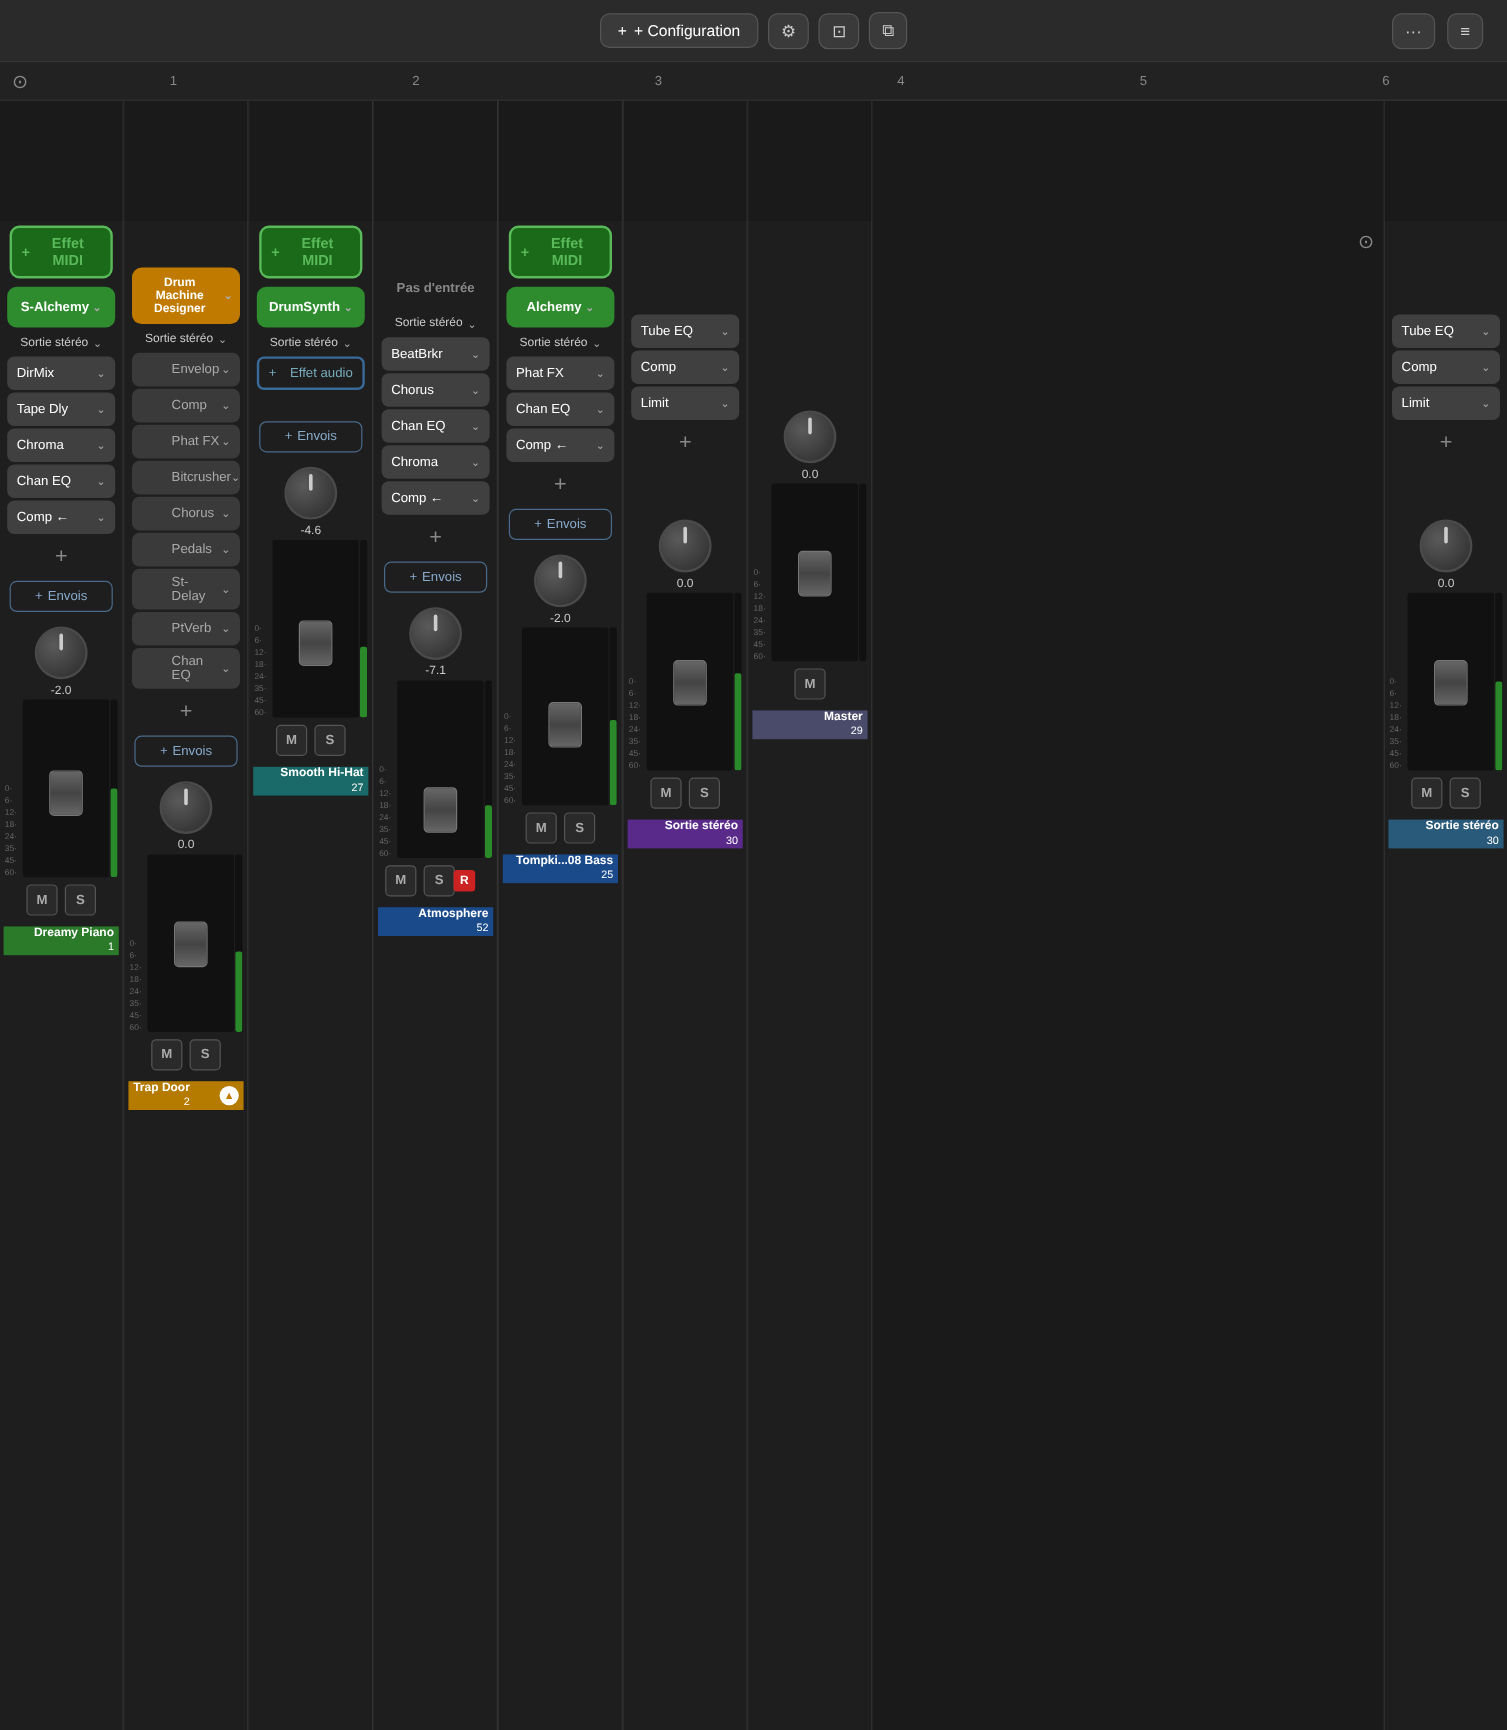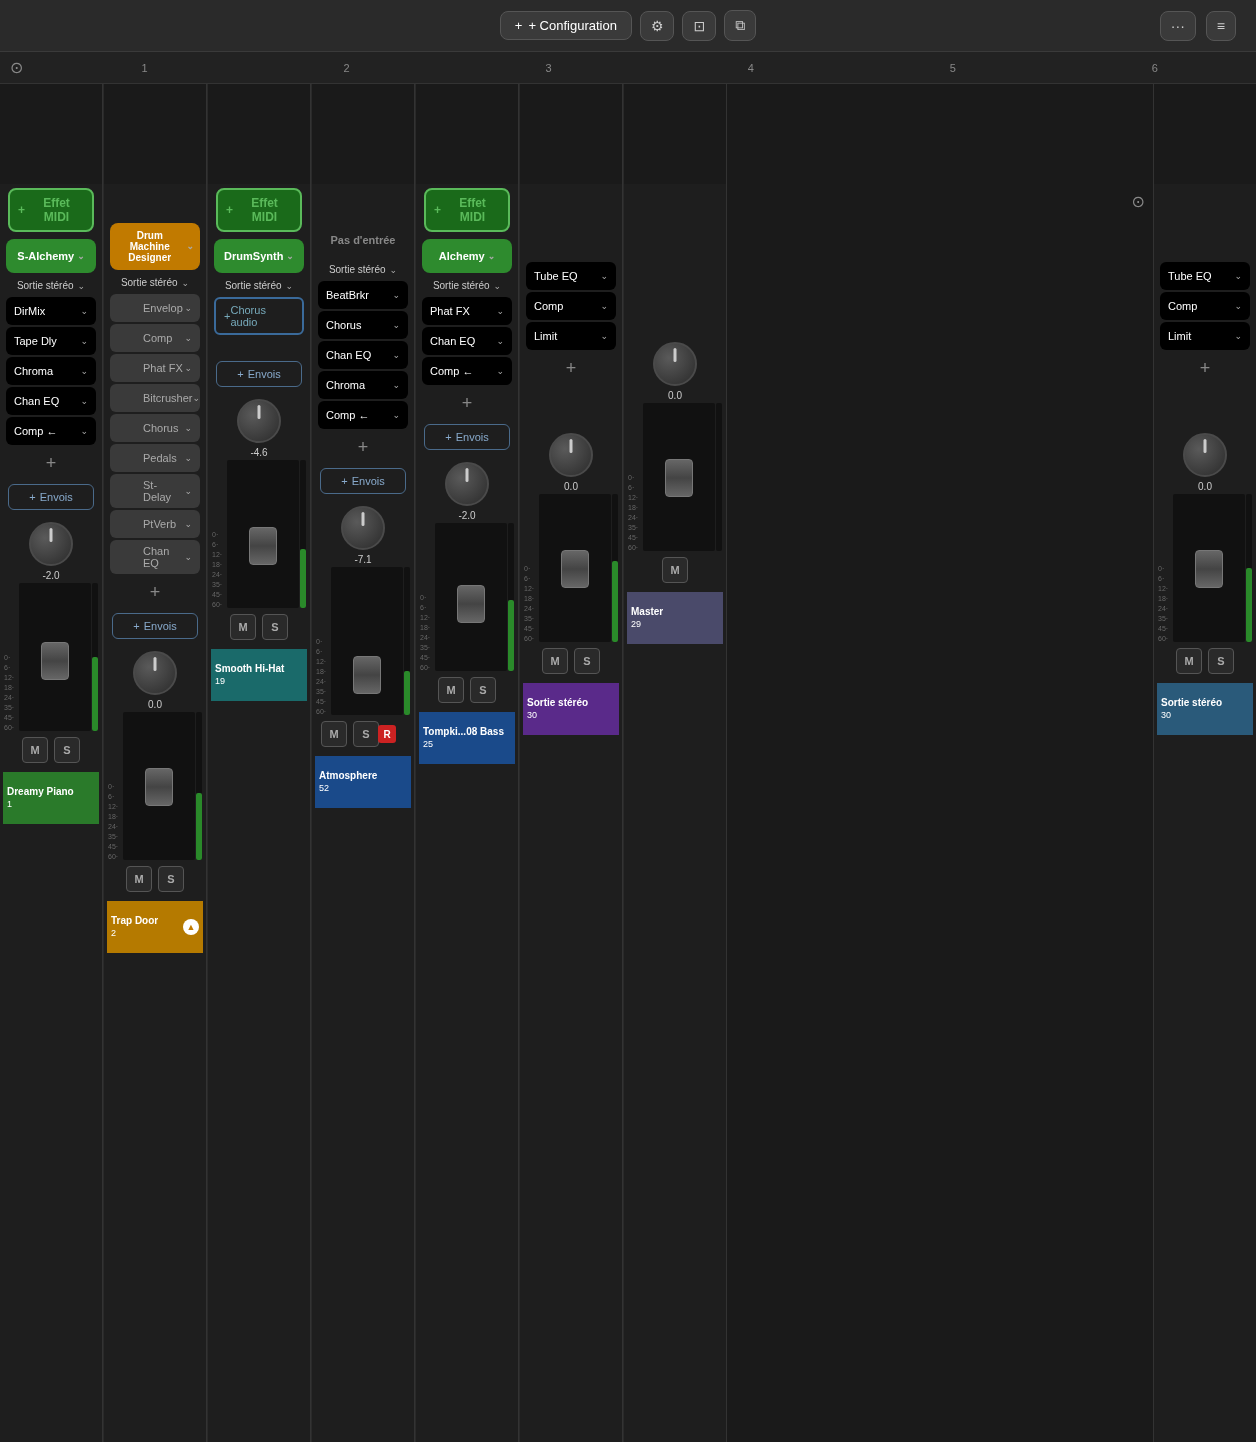--- a/index.html
+++ b/index.html
@@ -119,21 +119,21 @@
     }
 
     
     .output-select {
       display: flex; align-items: center; justify-content: center;
       color: #ccc; font-size: 10px; padding: 4px 6px;
       gap: 4px; cursor: pointer;
     }
     .effect-btn {
       display: flex; align-items: center; justify-content: space-between;
-      background: #000000; border-radius: 6px;
+      background: #404040; border-radius: 6px;
       color: #fff; font-size: 11px; font-weight: 500;
       padding: 5px 8px; margin: 2px 6px;
       cursor: pointer; min-height: 28px;
     }
     .effect-btn.audio {
       background: transparent; border: 2px solid #3a6a9a;
       color: #7ab; font-size: 11px;
     }
     .effect-btn.gray {
       background: #3a3a3a; color: #aaa; padding-left: 33px;
@@ -226,23 +226,23 @@
     }
     .ms-btn.m-btn { background: #2a2a2a; border: 1px solid #555; color: #aaa; }
     .ms-btn.s-btn { background: #2a2a2a; border: 1px solid #555; color: #aaa; }
 
     
     .channel-label {
       padding: 3px 3px 6px;
       text-align: center;
     }
     .channel-label-bar {
-      border-radius: 0; padding: 14px 4px;
+      border-radius: 0; padding: 0 4px;
       font-size: 10px; font-weight: 700;
-      color: #fff; text-align: left;
+      color: #fff; text-align: right;
       line-height: 1.2;
     }
     .channel-label-bar.green { background: #2a7a2a; }
     .channel-label-bar.orange { background: #b57a00; }
     .channel-label-bar.teal { background: #1a6a6a; }
     .channel-label-bar.blue { background: #1a4a8a; }
     .channel-label-bar.purple { background: #5a2a8a; }
     .channel-label-bar.gray { background: #4a4a6a; }
 
     
@@ -453,21 +453,21 @@
       <button class="instrument-btn green">
         DrumSynth <span class="chevron-icon">⌄</span>
       </button>
       <div class="output-select">
         <span>Sortie stéréo</span>
         <span class="chevron-icon">⌄</span>
       </div>
       <div class="effects-scroll">
         <div class="effect-btn audio">
           <span>+</span> 
-            <span>Chorus audio</span>
+            <span>Effet audio</span>
         </div>
       </div>
       <div style="height:20px;"></div>
       <div class="sends-btn">
         <span>+</span>
           <span>Envois</span>
       </div>
       <div class="volume-section">
         <div class="knob"></div>
         <div class="volume-value">-4.6</div>
@@ -488,21 +488,21 @@
         </div>
         <div class="meter" style="width:6px; height:148px;">
           <div class="meter-fill" style="height:40%;"></div>
         </div>
       </div>
       <div class="ms-section">
         <div class="ms-btn m-btn">M</div>
         <div class="ms-btn s-btn">S</div>
       </div>
       <div class="channel-label">
-        <div class="channel-label-bar teal">Smooth Hi-Hat<br><span style="font-size:9px;font-weight:400;">19</span></div>
+        <div class="channel-label-bar teal">Smooth Hi-Hat<br><span style="font-size:9px;font-weight:400;">27</span></div>
       </div>
     </div>
 
     <div class="sep-line"></div>
 
     <div class="channel-strip" style="flex:0 0 103px;">
       <div class="top-spacer" style="height:100px;"></div>
       <div style="height:36px;"></div>
       <button class="instrument-btn no-instrument">Pas d'entrée</button>
       <div class="output-select">

